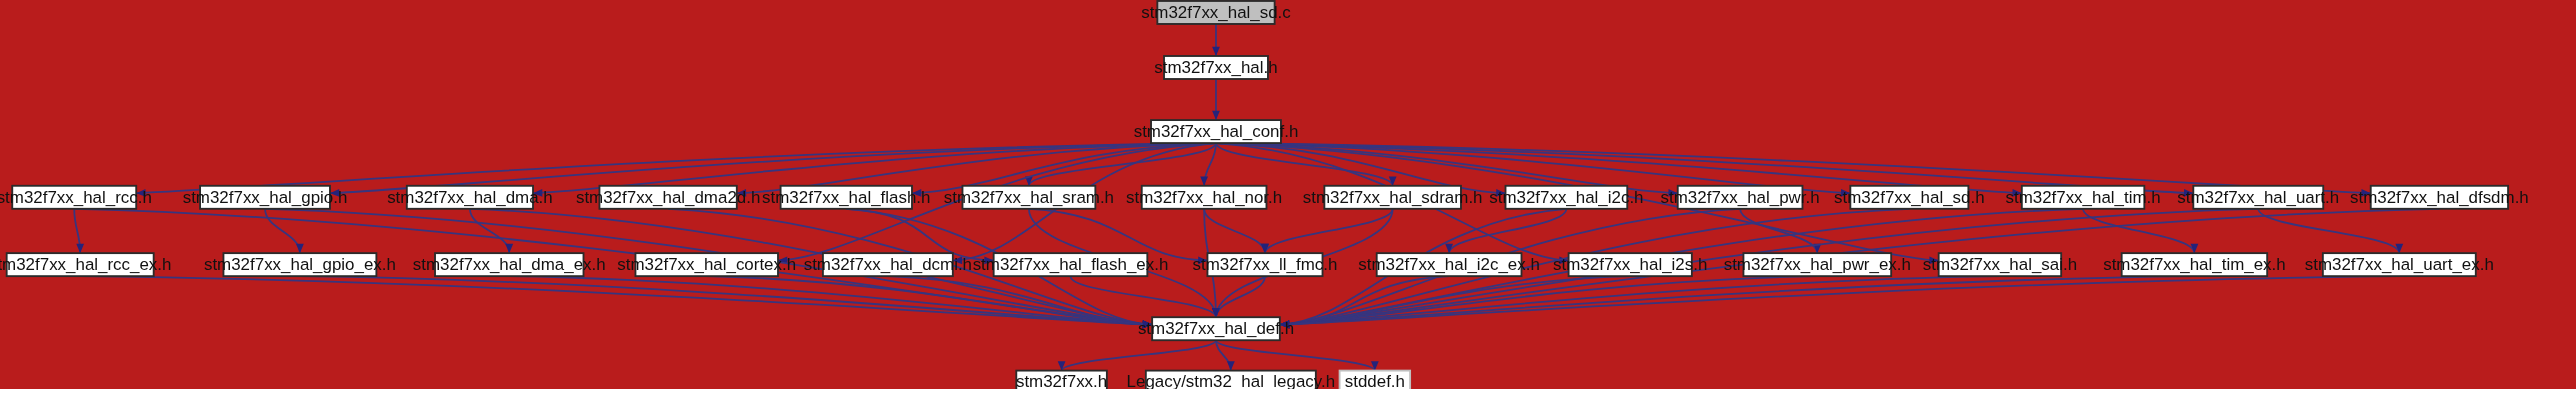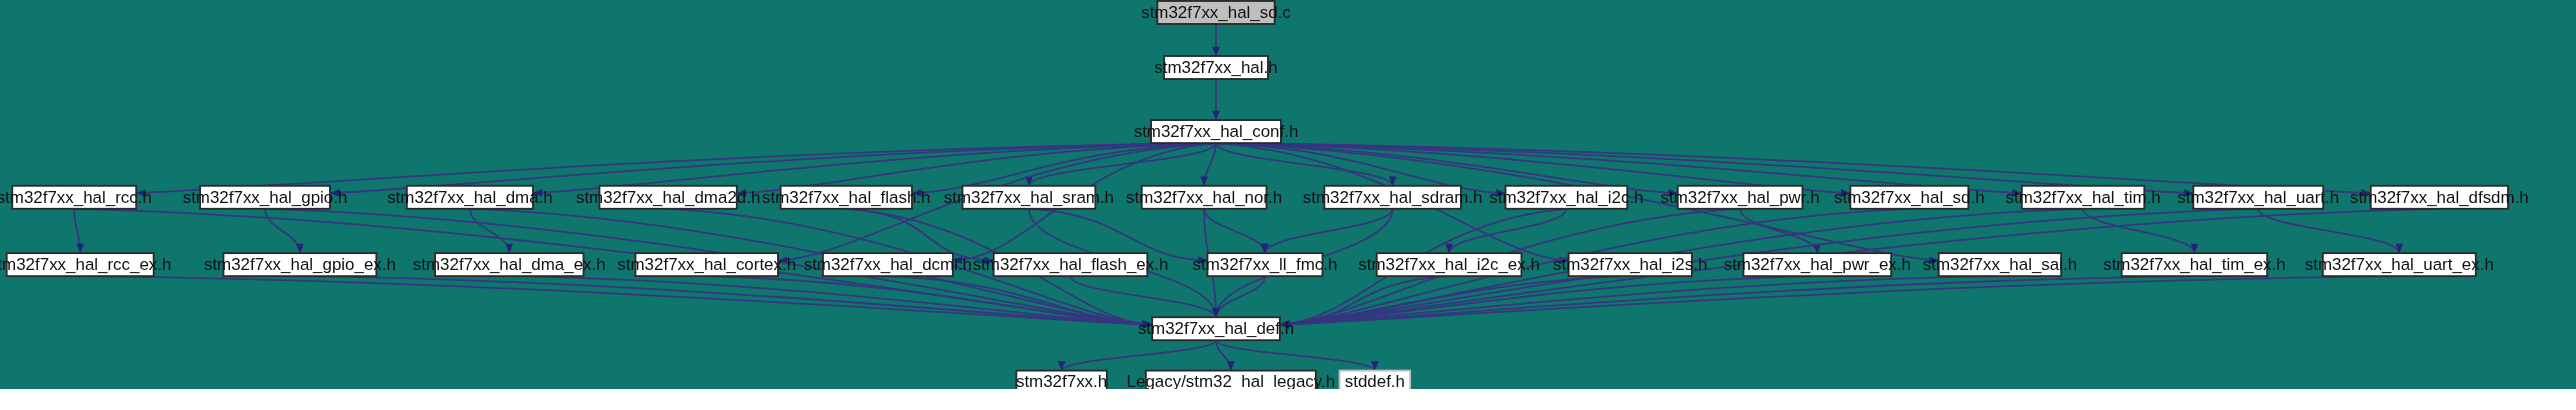--- a/index.html
+++ b/index.html
@@ -7,21 +7,21 @@
     padding: 0;
     background: #ffffff;
   }
   body {
     font-family: "Liberation Sans", sans-serif;
   }
   #graph-wrap {
     position: relative;
     width: 2576px;
     height: 389px;
-    background: #0f766e;
+    background: #b91c1c;
     overflow: hidden;
   }
   svg#dep-graph {
     display: block;
     width: 2576px;
     height: 411px;
   }
   .node-rect {
     stroke: #2b2b2b;
     stroke-width: 2.2;

